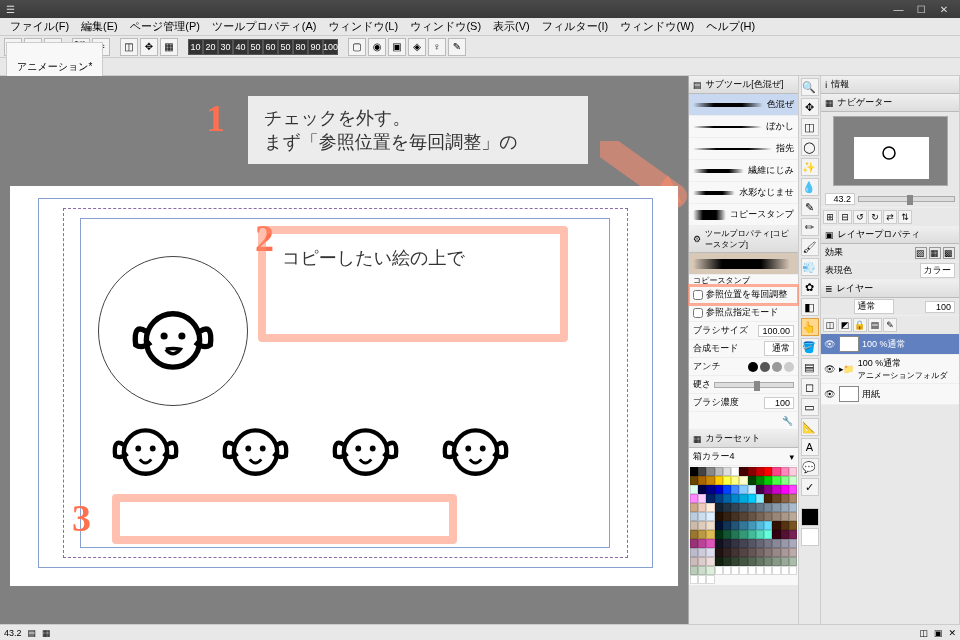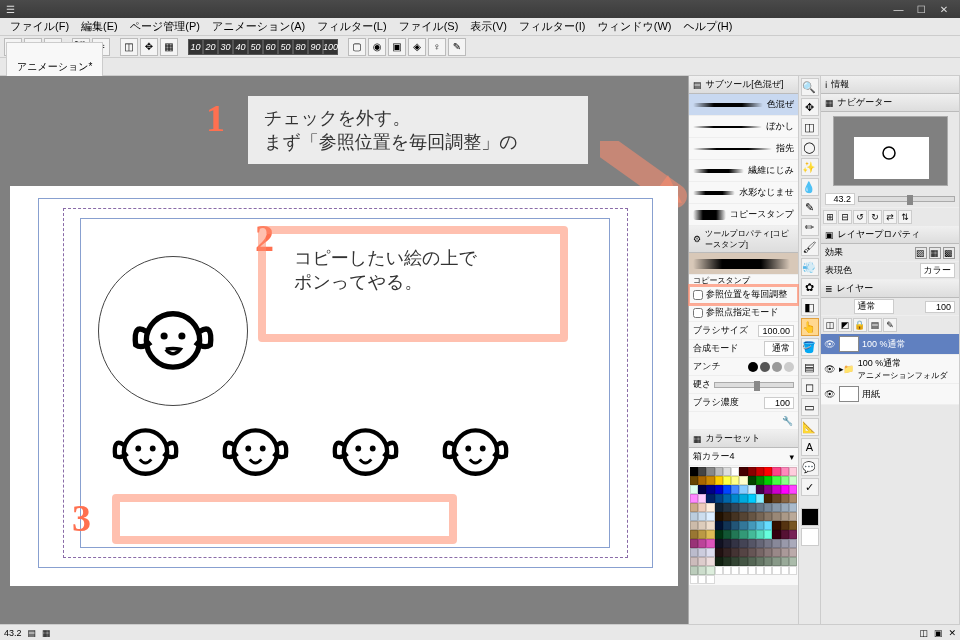--- a/index.html
+++ b/index.html
@@ -5,21 +5,21 @@
 * { margin: 0; padding: 0; box-sizing: border-box; font-family: "MS PGothic", "Meiryo", sans-serif; }
 body { background: #e8e8e8; width: 960px; height: 640px; overflow: hidden; font-size: 11px; }
 .titlebar { background: linear-gradient(#4a4a4a, #3a3a3a); color: #ddd; height: 18px; display: flex; align-items: center; padding: 0 6px; font-size: 10px; }
 .titlebar .spacer { flex: 1; }
 .titlebar .title { position: absolute; left: 50%; transform: translateX(-50%); }
 .window-controls span { display: inline-block; width: 20px; text-align: center; cursor: pointer; }
 .menubar { background: #e8e8e8; height: 18px; display: flex; align-items: center; padding: 0 4px; border-bottom: 1px solid #ccc; font-size: 11px; }
 .menubar span { padding: 0 6px; cursor: pointer; }
 .toolbar { background: #e8e8e8; height: 22px; display: flex; align-items: center; padding: 0 4px; border-bottom: 1px solid #ccc; gap: 2px; }
 .tool-btn { width: 18px; height: 18px; border: 1px solid #bbb; background: #f4f4f4; display: inline-flex; align-items: center; justify-content: center; font-size: 10px; cursor: pointer; }
-.zoom-numbers { display: flex; font-style: italic; }
+.zoom-numbers { display: flex; }
 .zoom-numbers span { background: #333; color: #fff; font-size: 9px; width: 15px; height: 16px; display: inline-flex; align-items: center; justify-content: center; border: 1px solid #555; cursor: pointer; }
 .doc-tab { background: #e8e8e8; height: 18px; border-bottom: 1px solid #ccc; padding: 2px 6px; font-size: 10px; }
 .doc-tab span { background: #f8f8f8; padding: 18px 10px; border: 1px solid #ccc; border-bottom: none; }
 
 .main-area { display: flex; height: 548px; }
 .canvas-area { flex: 1; background: #808080; position: relative; overflow: hidden; }
 .canvas { position: absolute; background: #fff; }
 .canvas.page { left: 10px; top: 110px; width: 668px; height: 400px; }
 .guide-outer { position: absolute; border: 1px solid #88a0d0; left: 28px; top: 12px; width: 615px; height: 370px; }
 .guide-inner { position: absolute; border: 1px solid #88a0d0; left: 70px; top: 32px; width: 530px; height: 330px; }
@@ -90,23 +90,23 @@
     <span>—</span>
     <span>☐</span>
     <span>✕</span>
   </span>
 </div>
 
 <div class="menubar">
   <span>ファイル(F)</span>
   <span>編集(E)</span>
   <span>ページ管理(P)</span>
-  <span>アニメーション(A)</span>
-  <span>フィルター(L)</span>
-  <span>ファイル(S)</span>
+  <span>ツールプロパティ(A)</span>
+  <span>ウィンドウ(L)</span>
+  <span>ウィンドウ(S)</span>
   <span>表示(V)</span>
   <span>フィルター(I)</span>
   <span>ウィンドウ(W)</span>
   <span>ヘルプ(H)</span>
 </div>
 
 <div class="toolbar">
   <span class="tool-btn">↶</span>
   <span class="tool-btn">↷</span>
   <span class="tool-btn">▨</span>
@@ -170,23 +170,22 @@
           <path d="M20 40 Q5 30 8 55 Q15 60 25 52" fill="none" stroke="#000" stroke-width="6"></path>
           <path d="M80 40 Q95 30 92 55 Q85 60 75 52" fill="none" stroke="#000" stroke-width="6"></path>
           <circle cx="40" cy="45" r="4" fill="#000"></circle>
           <circle cx="60" cy="45" r="4" fill="#000"></circle>
           <path d="M42 60 Q50 70 58 60 Q50 58 42 60" fill="none" stroke="#000" stroke-width="4"></path>
         </svg>
     </div>
 
     <div class="step-num" style="left:255px; top:140px;">2</div>
     <div class="annotation-hl" style="left:258px; top:150px; width:310px; height:116px;"></div>
-    <div class="annotation-box" style="left:278px; top:160px; width:270px; background:transparent;">
+    <div class="annotation-box" style="left:266px; top:160px; width:270px; background:transparent;">
       <div>コピーしたい絵の上で</div>
-      <div>ポンってやる。</div>
     </div>
 
     <div class="face small" style="left:108px; top:340px;"><svg viewBox="0 0 100 90">
           <circle cx="50" cy="50" r="30" fill="none" stroke="#000" stroke-width="6"></circle>
           <path d="M20 40 Q5 30 8 55 Q15 60 25 52" fill="none" stroke="#000" stroke-width="6"></path>
           <path d="M80 40 Q95 30 92 55 Q85 60 75 52" fill="none" stroke="#000" stroke-width="6"></path>
           <circle cx="40" cy="45" r="4"></circle>
           <circle cx="60" cy="45" r="4"></circle>
           <path d="M42 60 Q50 70 58 60" fill="none" stroke="#000" stroke-width="4"></path>
         </svg></div>

